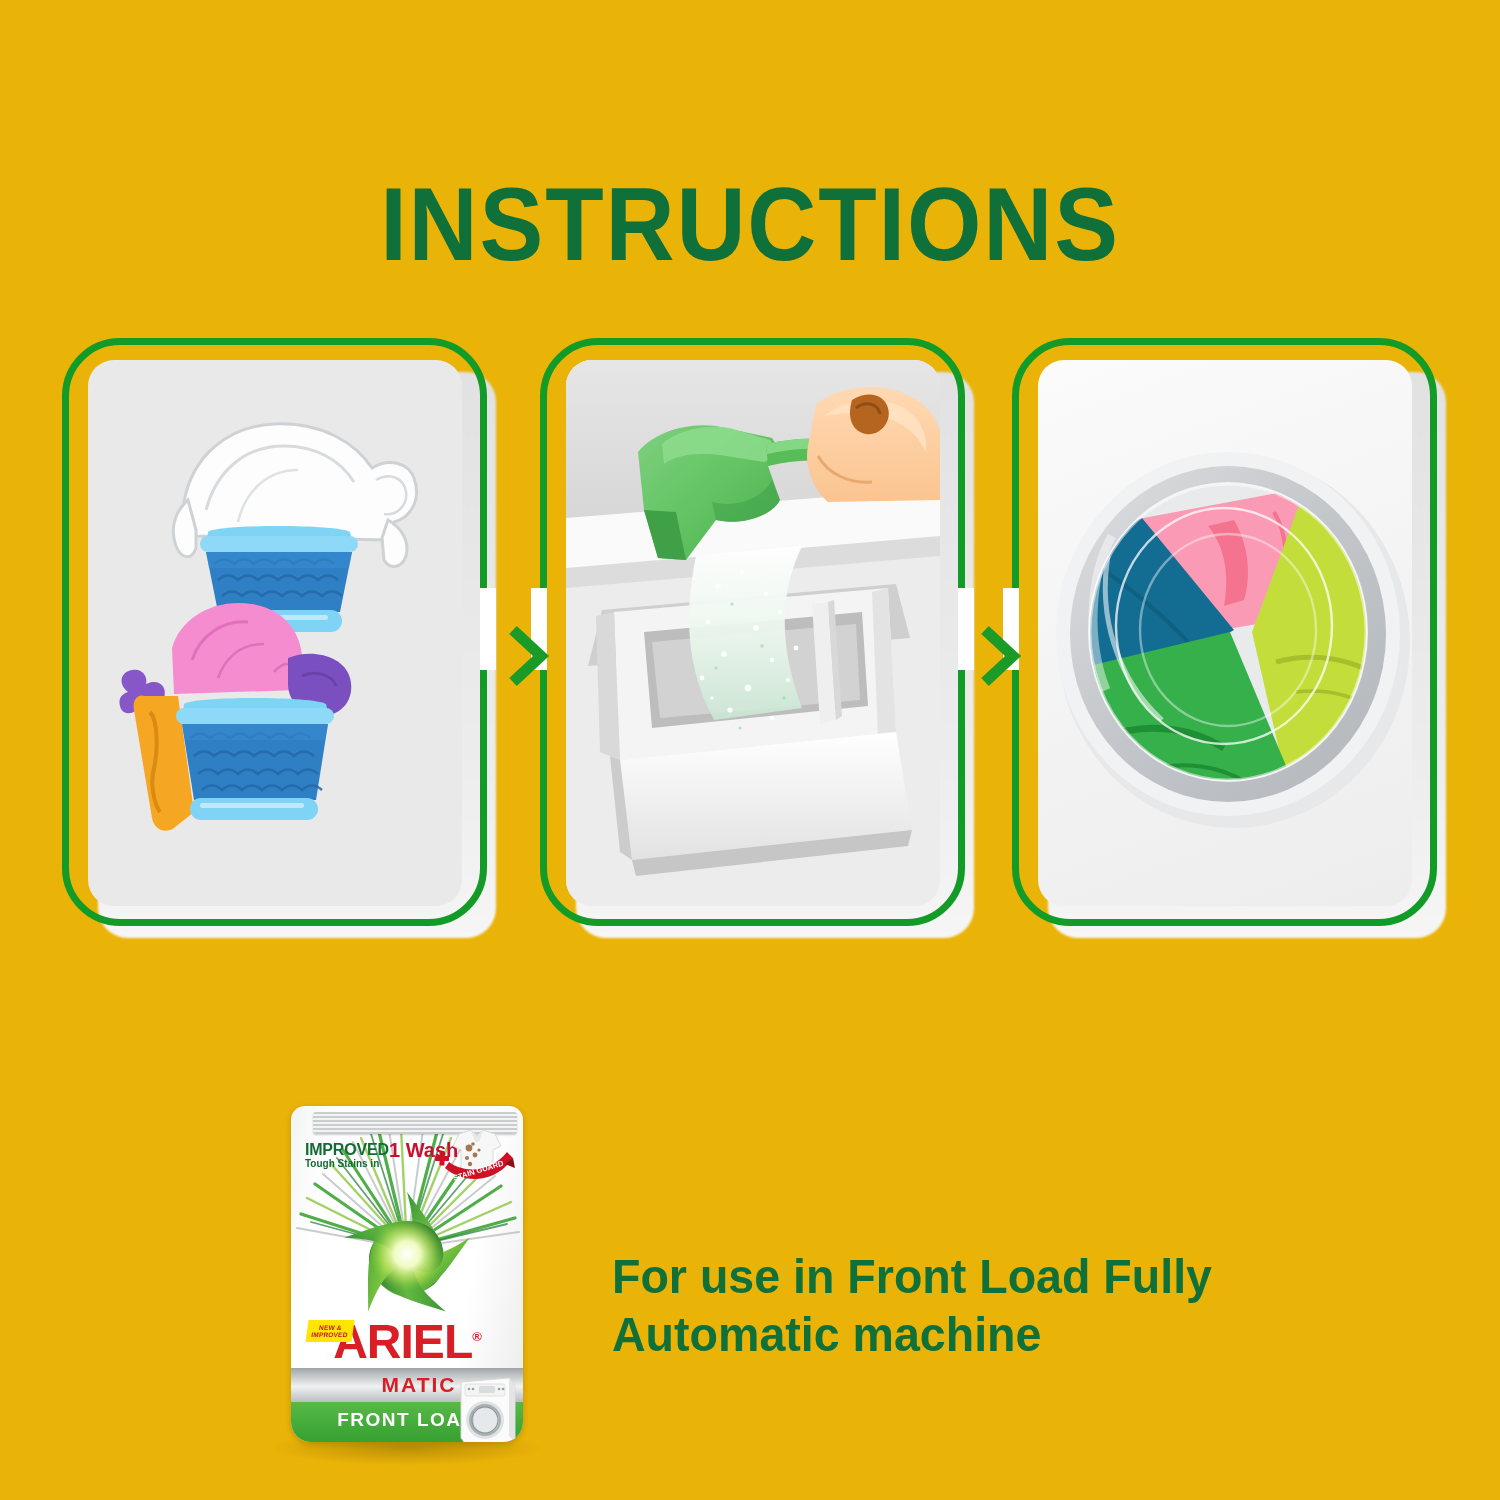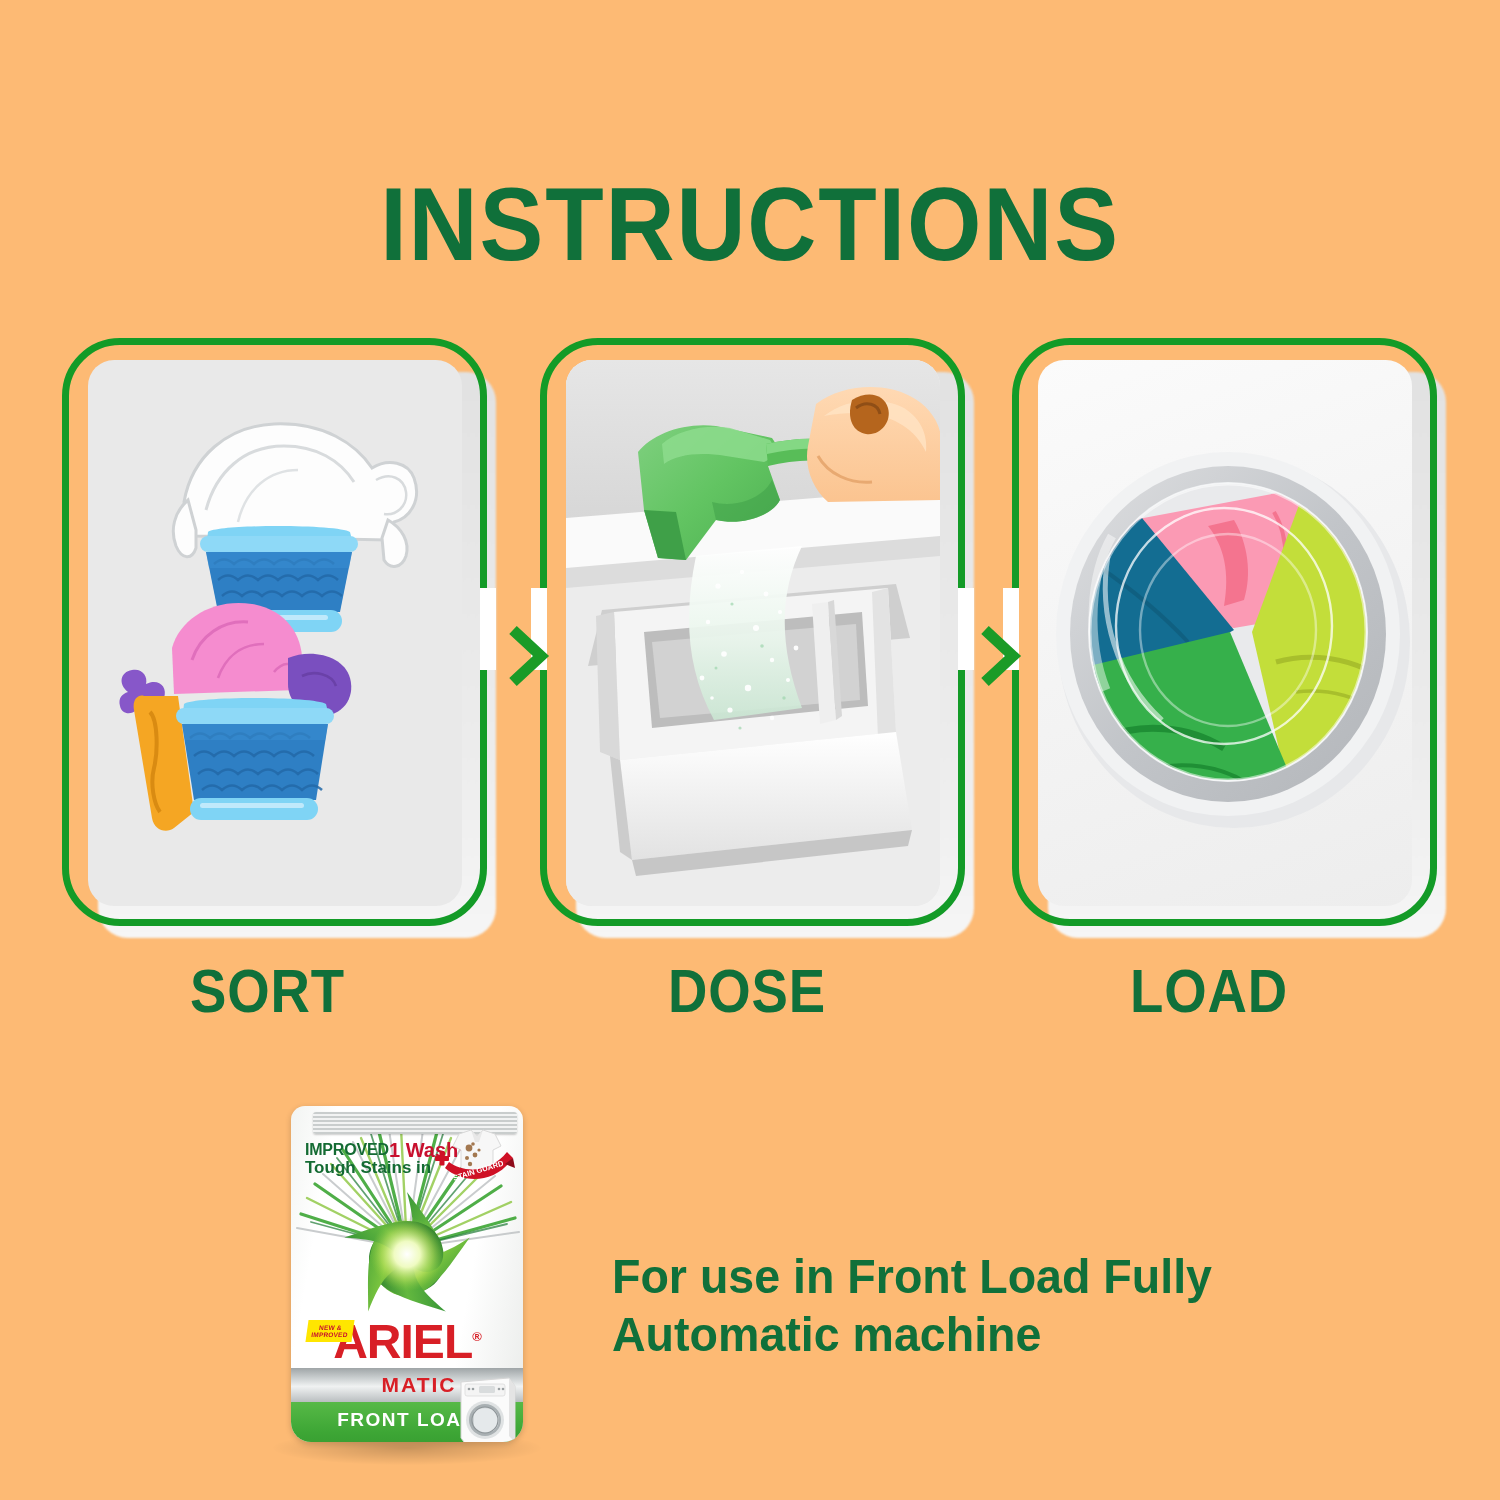--- a/index.html
+++ b/index.html
@@ -1,19 +1,19 @@
 <!DOCTYPE html>
 <html><head>
 <meta charset="utf-8">
 <style>
   * { margin:0; padding:0; box-sizing:border-box; }
   html,body{ width:1500px; height:1500px; background:#ffffff; }
   body{ font-family:"Liberation Sans", sans-serif; -webkit-font-smoothing:antialiased; }
 
-  .canvas{ position:relative; width:1500px; height:1500px; background:#fdba74; overflow:hidden; }
+  .canvas{ position:relative; width:1500px; height:1500px; background:#eab308; overflow:hidden; }
 
   
   .title{
     position:absolute; top:165px; left:0; width:1500px; text-align:center;
     font-size:104px; font-weight:700; letter-spacing:2px;
     color:#10703a; font-family:"Liberation Sans", sans-serif;
     transform:scaleX(0.92); transform-origin:center;
   }
 
   
@@ -90,21 +90,21 @@
     background:repeating-linear-gradient(180deg,#c9cdcd 0px,#c9cdcd 2px,#f2f3f3 2px,#f2f3f3 4px);
     border-radius:3px; box-shadow:0 1px 2px rgba(0,0,0,.2);
   }
   
   .rays{ position:absolute; left:0; top:22px; width:232px; height:190px; overflow:hidden; }
   .claim{
     position:absolute; left:14px; top:36px; width:160px; color:#146b33;
     font-size:13px; line-height:1.0; z-index:3;
   }
   .claim .c1{ font-size:16px; font-weight:700; letter-spacing:-.2px; display:block; }
-  .claim .c2{ font-size:17px; font-weight:700; display:block; margin-top:1px; }
+  .claim .c2{ font-size:10px; font-weight:700; display:block; margin-top:1px; }
   .claim .c3{
     position:absolute; left:84px; top:-2px; font-size:20px; font-weight:700; color:#c8102e;
     white-space:nowrap;
   }
   .guard{ position:absolute; right:6px; top:22px; width:84px; height:58px; z-index:3; }
 
   .star{ position:absolute; left:40px; top:76px; width:152px; height:152px; z-index:2; }
 
   .newflash{
     position:absolute; left:16px; top:214px; width:46px; height:22px;
@@ -380,25 +380,20 @@
         <path d="M26 12 L54 38 L26 64" fill="none" stroke="#1a9b27" stroke-width="11" stroke-linecap="butt" stroke-linejoin="miter"></path>
       </svg>
     </div>
     <div class="arrow a2">
       <svg viewBox="0 0 74 76" width="74" height="76">
         <path d="M26 12 L54 38 L26 64" fill="none" stroke="#1a9b27" stroke-width="11" stroke-linecap="butt" stroke-linejoin="miter"></path>
       </svg>
     </div>
   </div>
 
-  <div class="labels">
-    <div class="step-label l1">SORT</div>
-    <div class="step-label l2">DOSE</div>
-    <div class="step-label l3">LOAD</div>
-  </div>
 
   <div class="tagline">For use in Front Load Fully Automatic machine</div>
 
   <div class="pack">
     <div class="pack-shadow"></div>
     <div class="pack-body">
 
       <div class="rays">
         <svg viewBox="0 0 232 190" width="232" height="190">
           <g stroke-linecap="round">

